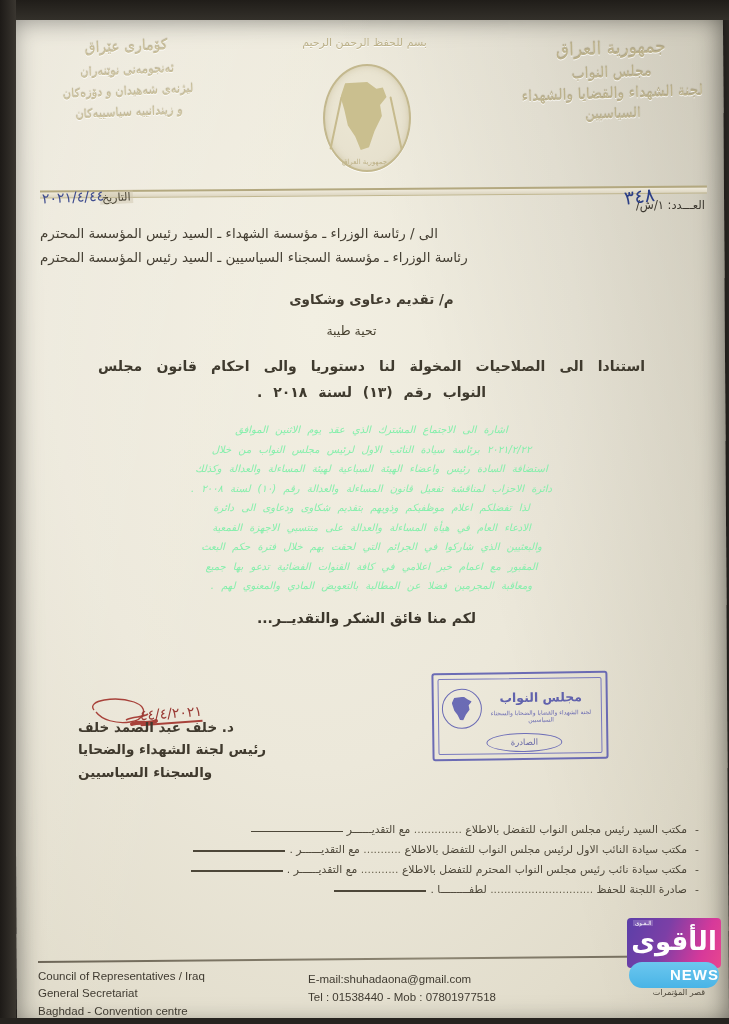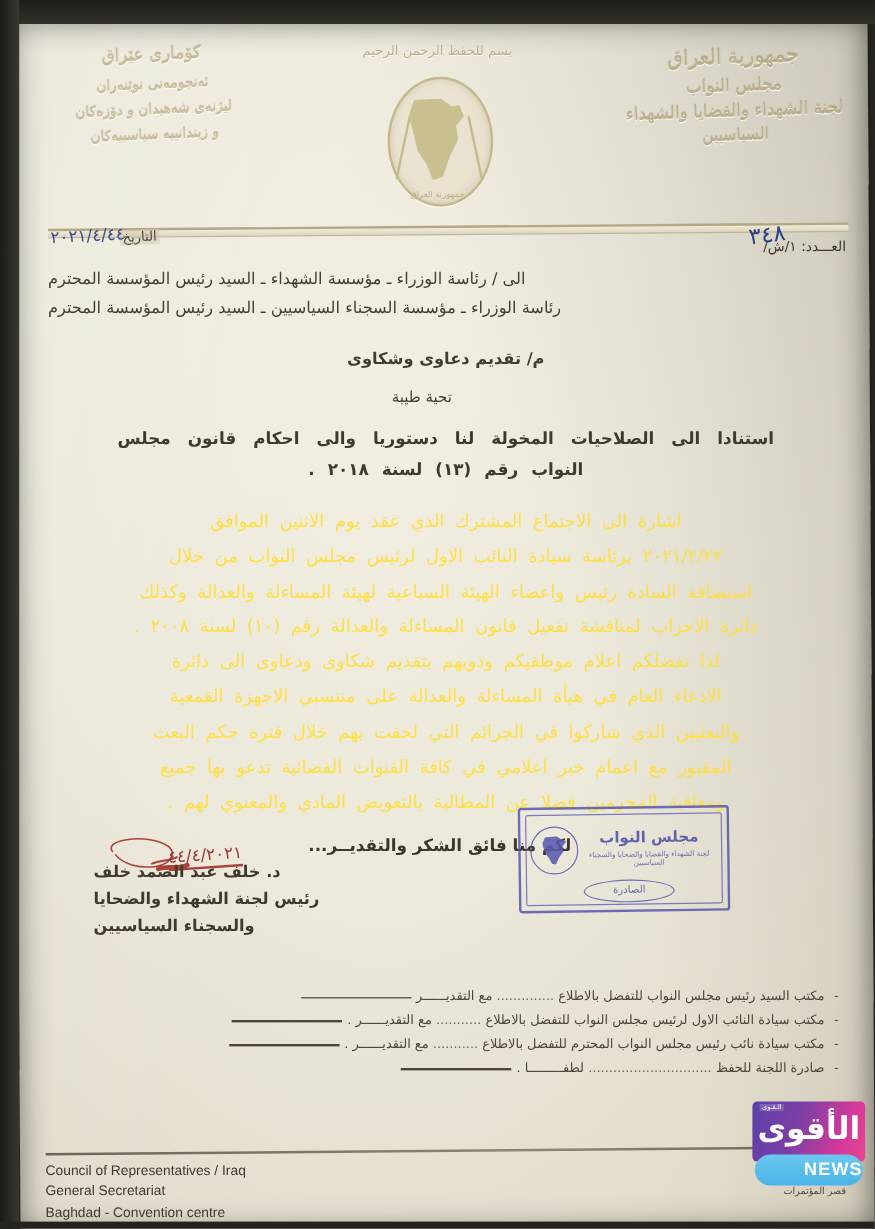--- a/index.html
+++ b/index.html
@@ -186,26 +186,27 @@
     font-size: 14px;
     font-weight: bold;
     line-height: 1.85;
     text-align: justify;
     text-align-last: center;
     word-spacing: 6px;
     color: #3f3a2e;
   }
   .para {
     margin: 14px 66px 0 66px;
-    font-size: 15px;
+    font-size: 10px;
     line-height: 1.95;
     text-align: justify;
     text-align-last: center;
     word-spacing: 4px;
-    color: #fde047;
+    color: #86efac;
+    font-style: italic;
   }
   .para .l { display: block; }
   .closing {
     text-align: center;
     font-size: 14px;
     font-weight: bold;
     margin-top: 14px;
     margin-right: 10px;
     color: #3c372c;
   }
@@ -520,20 +521,24 @@
       </ul>
     </div>
 
     <div id="foot-rule"></div>
     <div id="footer">
       <div id="foot-en">
         <div>Council of Representatives / Iraq</div>
         <div>General Secretariat</div>
         <div>Baghdad - Convention centre</div>
       </div>
+      <div id="foot-mid">
+        <div>E-mail:shuhadaona@gmail.com</div>
+        <div>Tel : 01538440 - Mob : 07801977518</div>
+      </div>
       <div id="foot-ar">
         <div>مجلس النواب</div>
         <div>قصر المؤتمرات</div>
       </div>
     </div>
 
     <div id="logo">
       <div class="sq">
         <span class="tiny">الـقـوى</span>
         <span class="ar">الأقوى</span>

